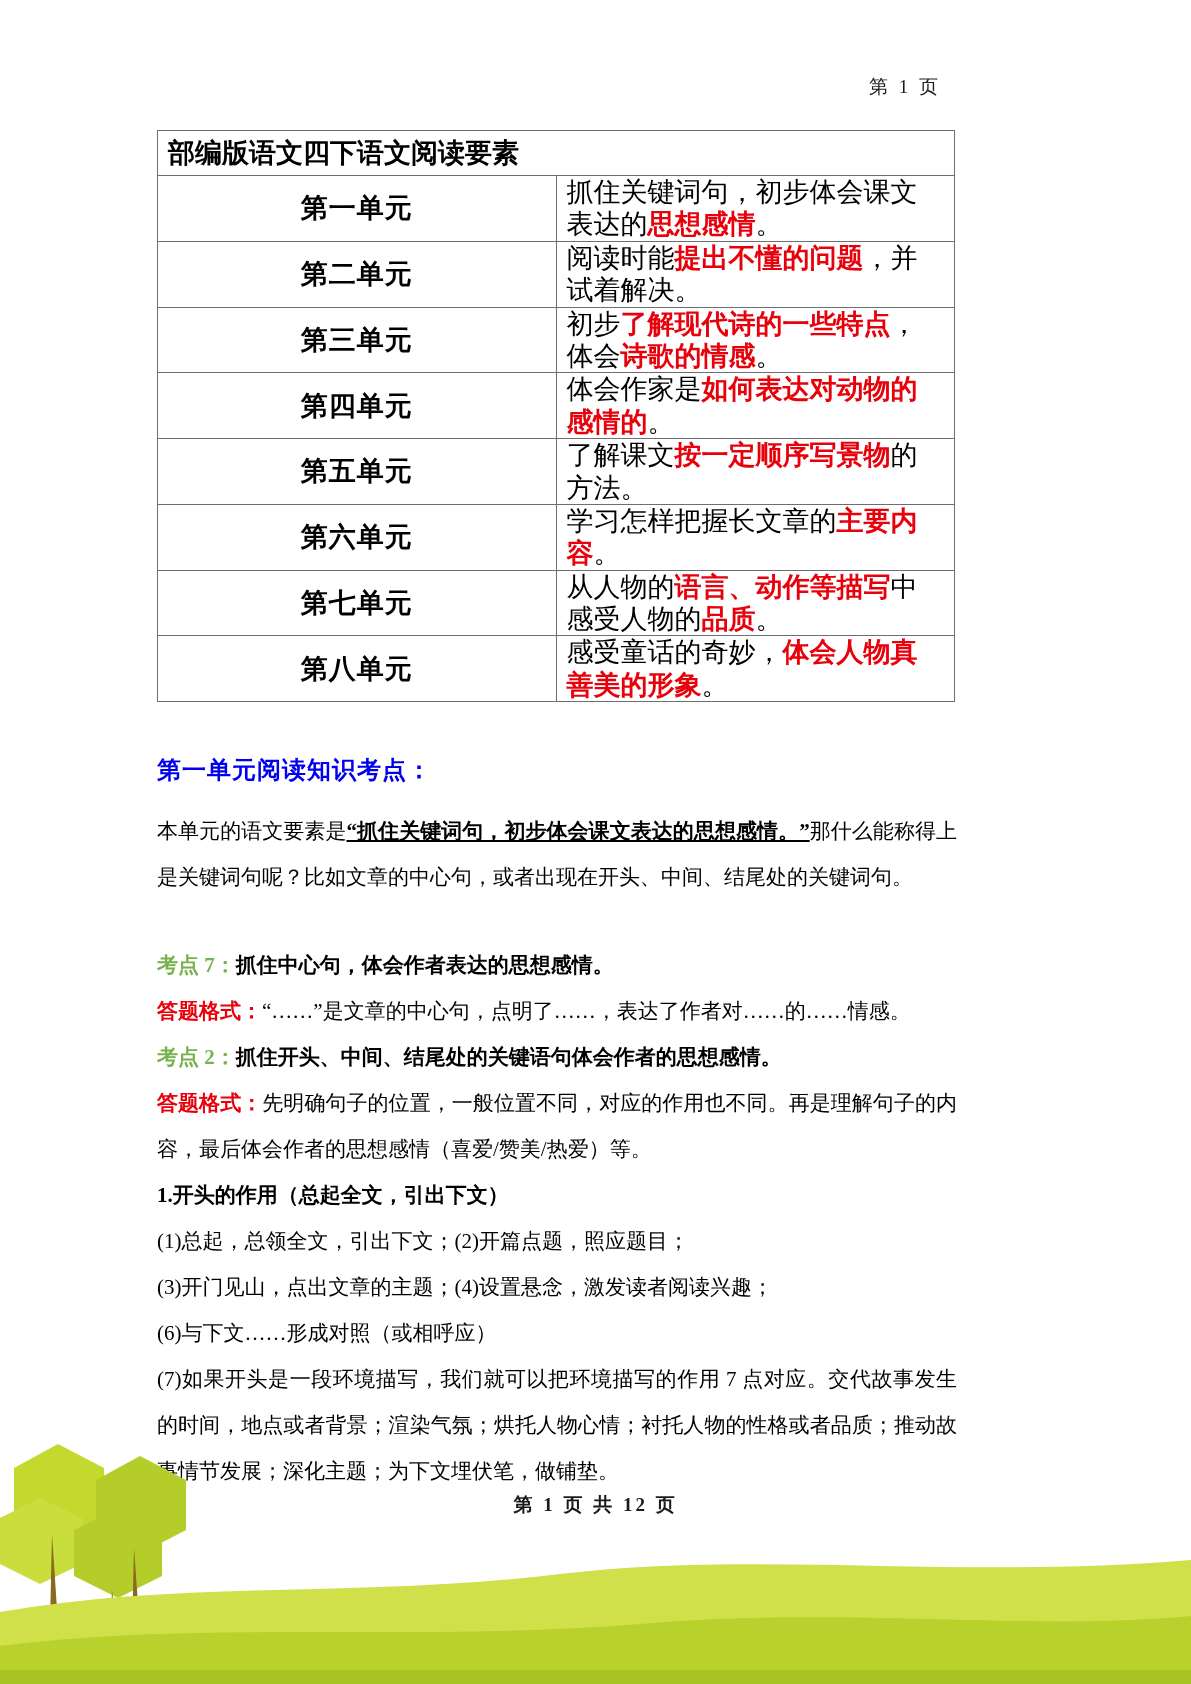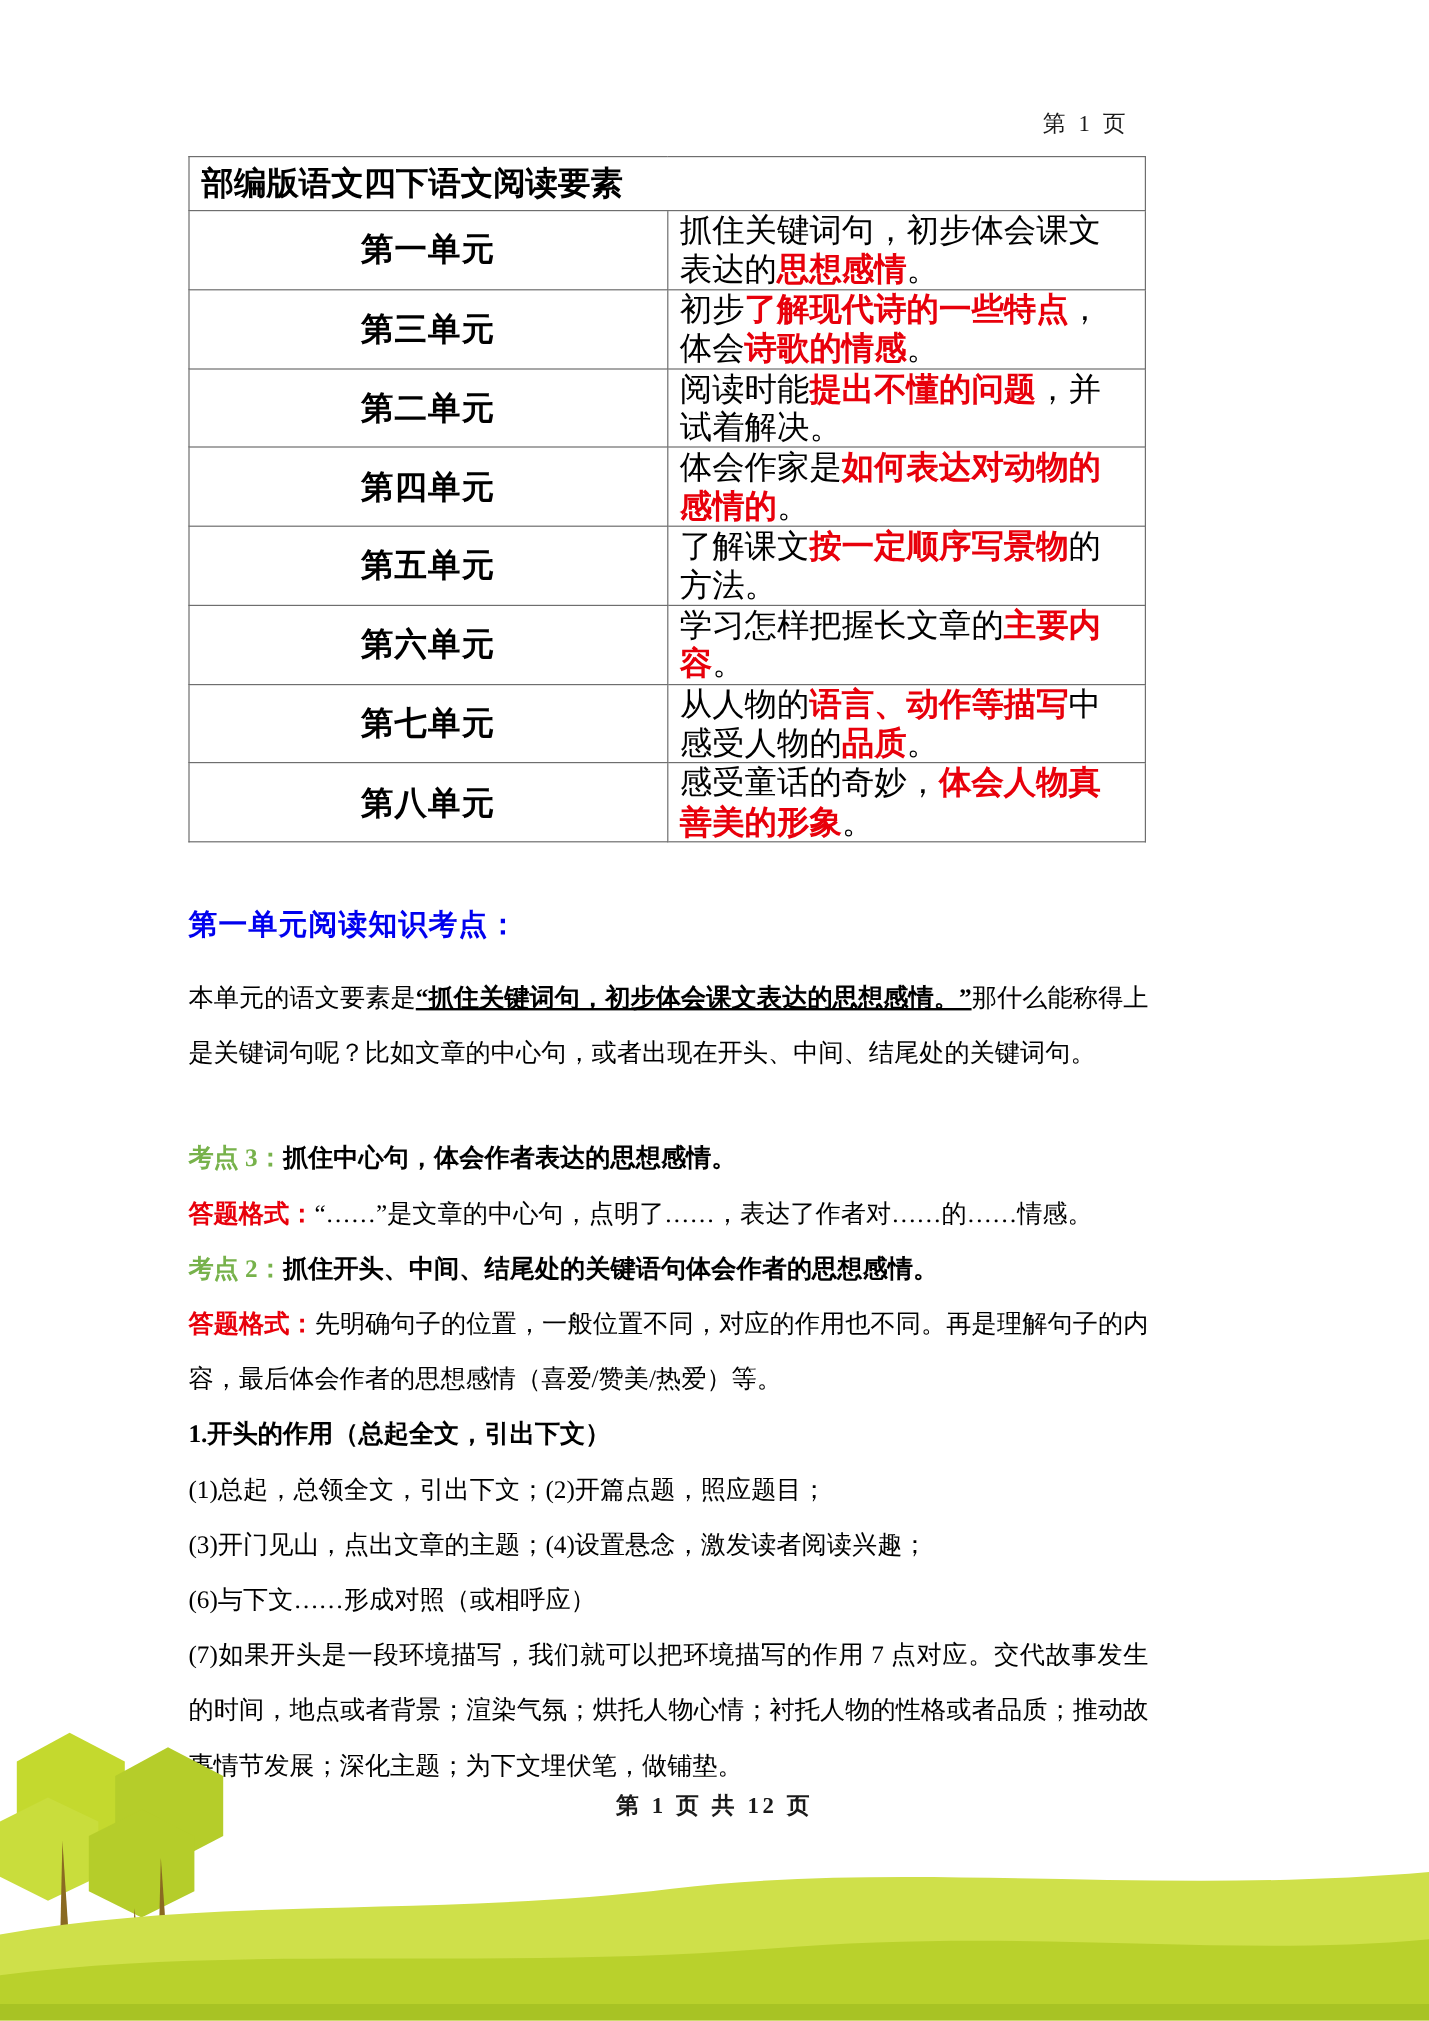--- a/index.html
+++ b/index.html
@@ -25,21 +25,20 @@
     position: absolute;
     top: 74px;
     right: 0;
     width: 1191px;
     text-align: right;
     padding-right: 250px;
     box-sizing: border-box;
     font-size: 19px;
     letter-spacing: 3px;
     color: #1a1a1a;
-    margin-top: 16px;
   }
 
   
   .content {
     position: absolute;
     left: 157px;
     top: 130px;
     width: 800px;
   }
 
@@ -159,30 +158,30 @@
         </tr>
 
         <tr>
           <td class="unit-cell">第一单元</td>
           <td class="desc-cell">
             <span>抓住关键词句，初步体会课文表达的</span><span class="red">思想感情</span><span>。</span>
           </td>
         </tr>
 
         <tr>
+          <td class="unit-cell">第二单元</td>
+          <td class="desc-cell">
+            <span>阅读时能</span><span class="red">提出不懂的问题</span><span>，并试着解决。</span>
+          </td>
+        </tr>
+
+        <tr>
           <td class="unit-cell">第三单元</td>
           <td class="desc-cell">
             <span>初步</span><span class="red">了解现代诗的一些特点</span><span>，体会</span><span class="red">诗歌的情感</span><span>。</span>
-          </td>
-        </tr>
-
-        <tr>
-          <td class="unit-cell">第二单元</td>
-          <td class="desc-cell">
-            <span>阅读时能</span><span class="red">提出不懂的问题</span><span>，并试着解决。</span>
           </td>
         </tr>
 
         <tr>
           <td class="unit-cell">第四单元</td>
           <td class="desc-cell">
             <span>体会作家是</span><span class="red">如何表达对动物的感情的</span><span>。</span>
           </td>
         </tr>
 
@@ -218,21 +217,21 @@
 
     <div class="section-heading">第一单元阅读知识考点：</div>
 
     <p class="para">
       <span>本单元的语文要素是</span><span class="bold-underline">“抓住关键词句，初步体会课文表达的思想感情。”</span><span>那什么能称得上是关键词句呢？比如文章的中心句，或者出现在开头、中间、结尾处的关键词句。</span>
     </p>
 
     <div class="spacer-line"></div>
 
     <p class="para tight">
-      <span class="kaodian-label">考点 3：</span><span class="black-bold">抓住中心句，体会作者表达的思想感情。</span>
+      <span class="kaodian-label">考点 7：</span><span class="black-bold">抓住中心句，体会作者表达的思想感情。</span>
     </p>
 
     <p class="para tight">
       <span class="answer-label">答题格式：</span><span>“……”是文章的中心句，点明了……，表达了作者对……的……情感。</span>
     </p>
 
     <p class="para tight">
       <span class="kaodian-label">考点 2：</span><span class="black-bold">抓住开头、中间、结尾处的关键语句体会作者的思想感情。</span>
     </p>
 

